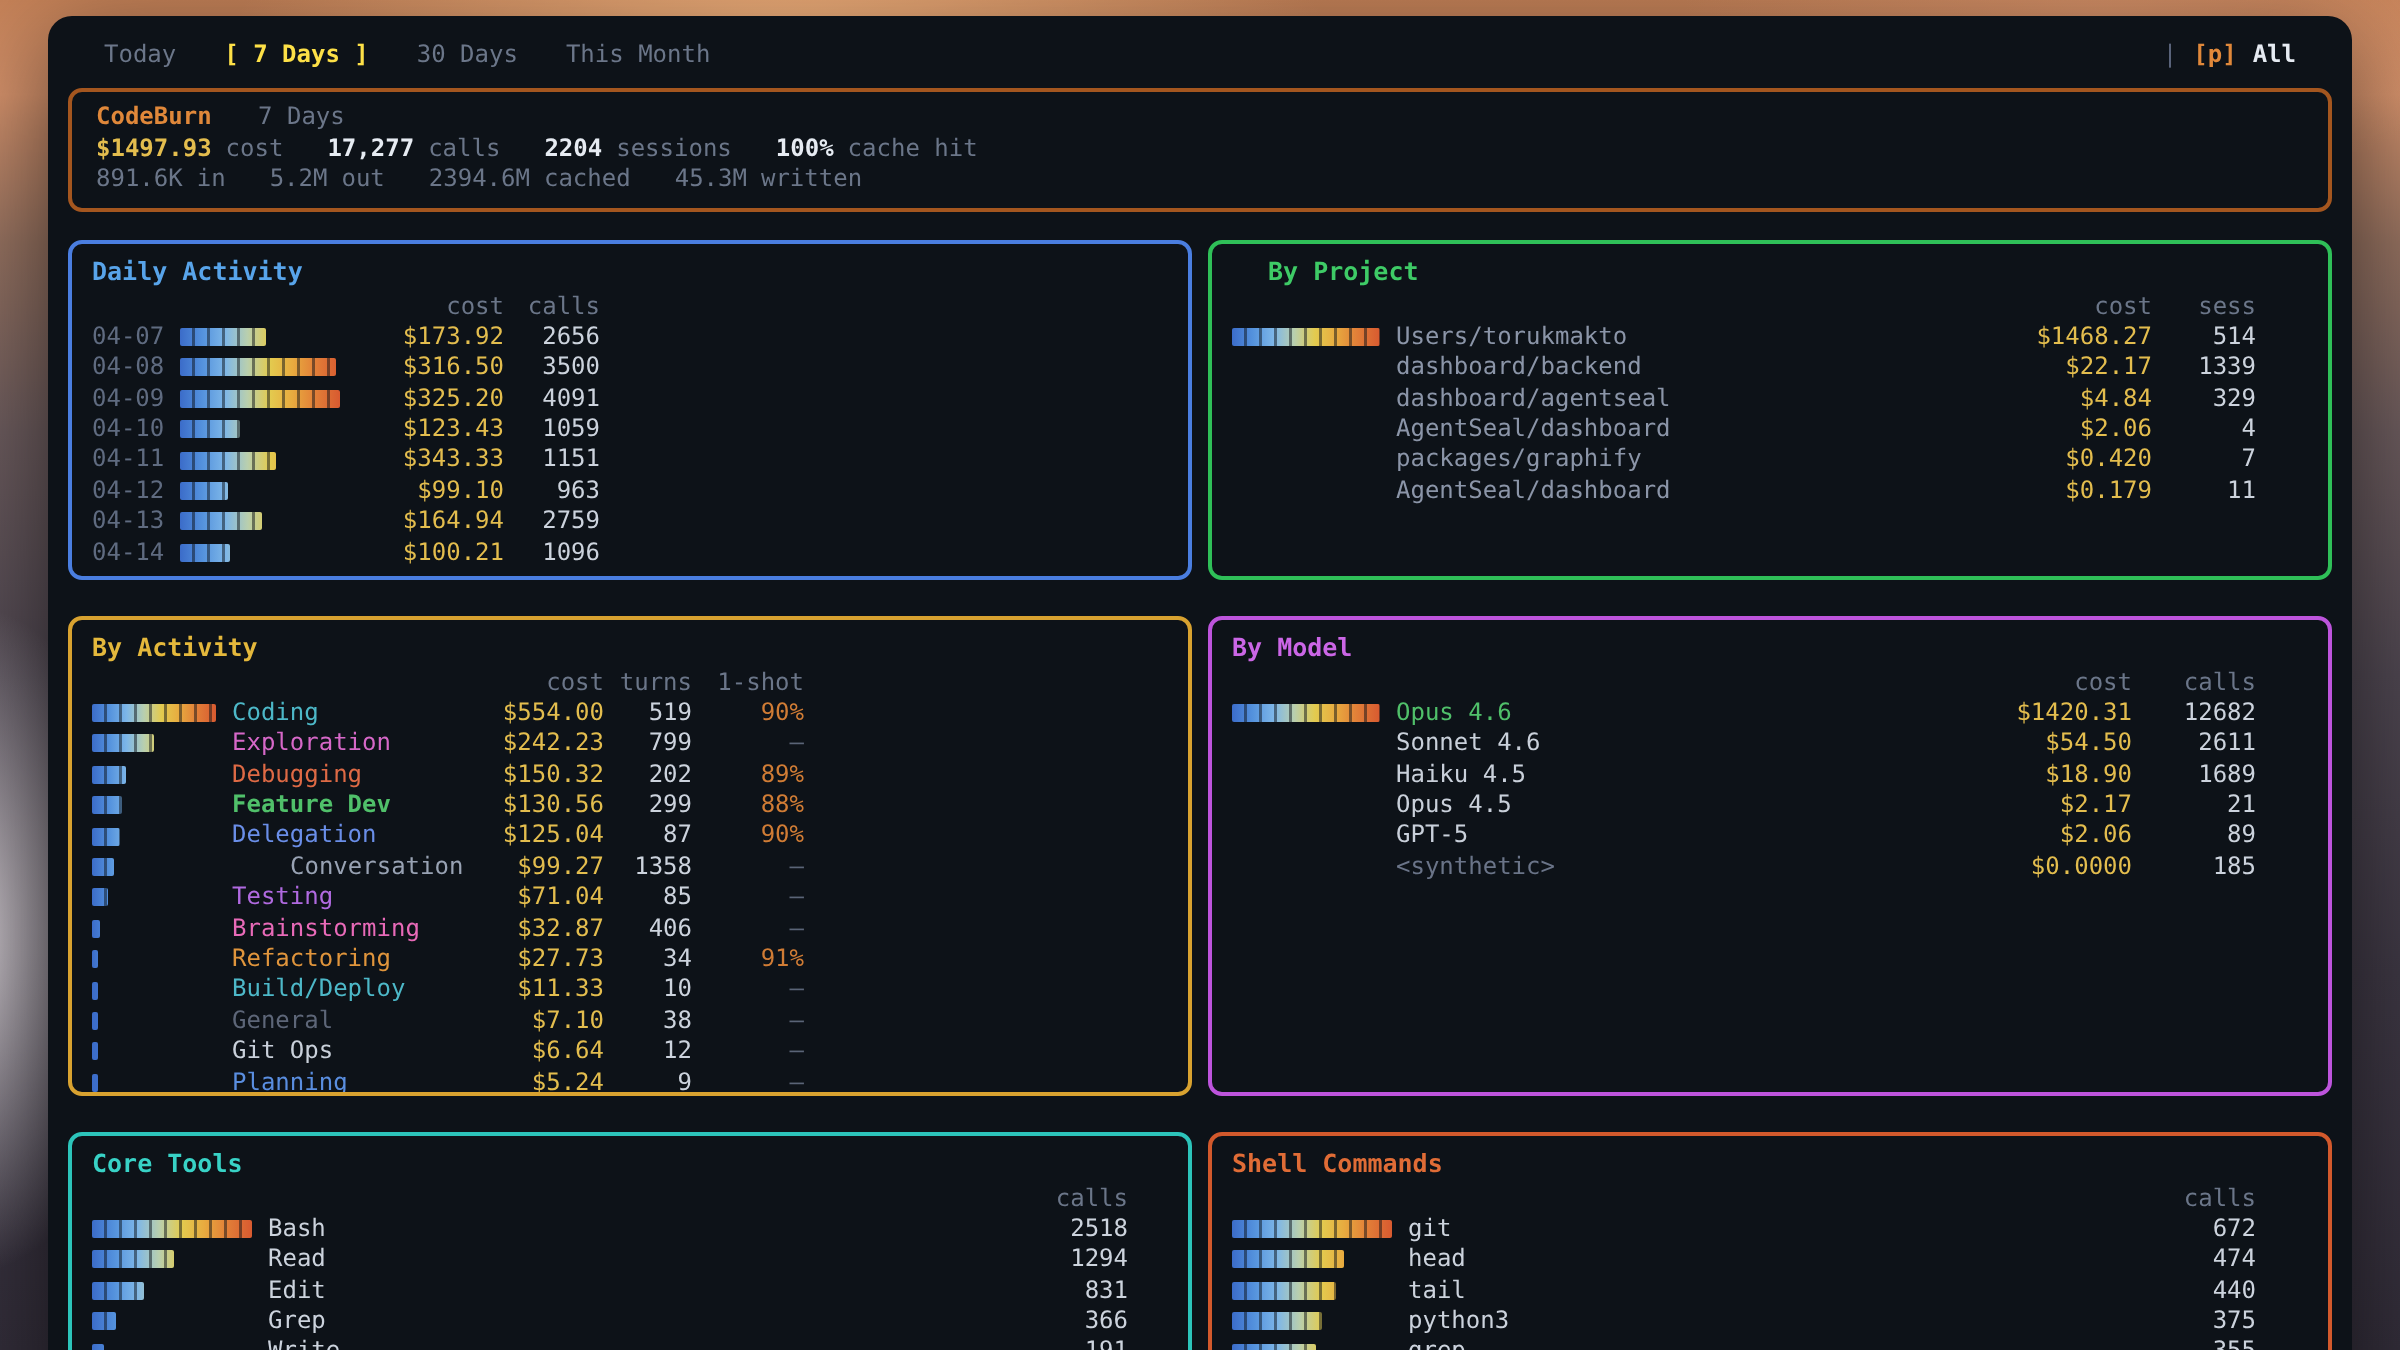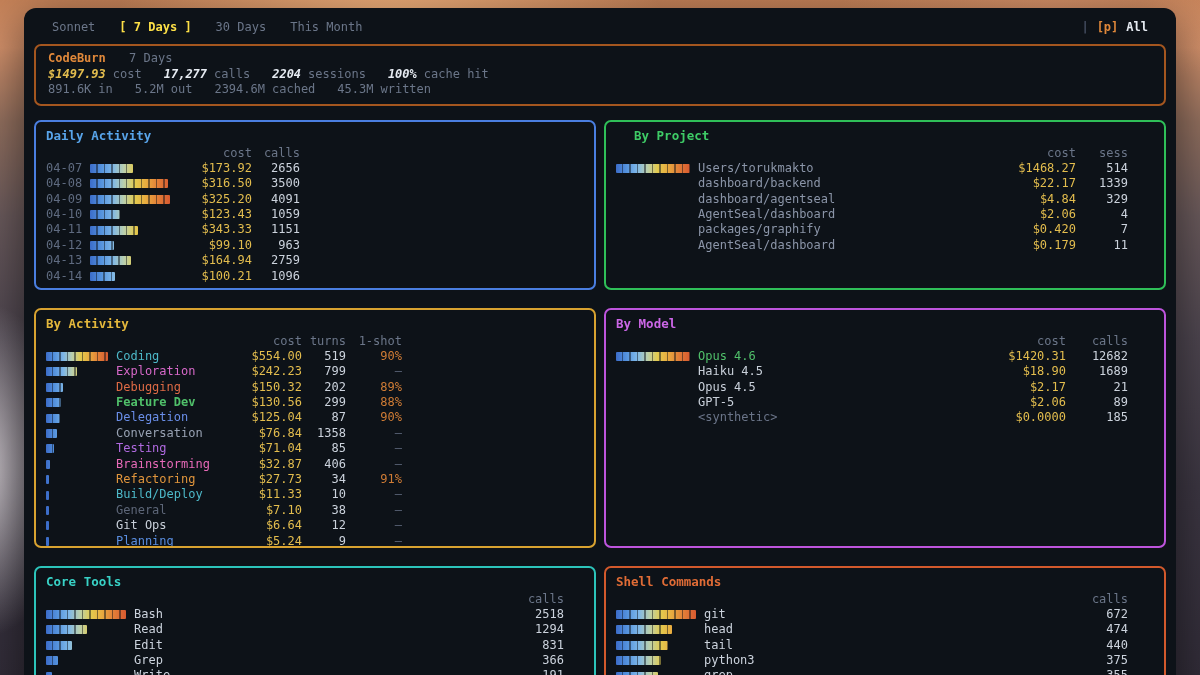--- a/index.html
+++ b/index.html
@@ -37,21 +37,21 @@
   .p-cyan{border-color:#2cc4ba;} .p-cyan .panel-title{color:#38d2c6;}
   .p-red{border-color:#d2592c;} .p-red .panel-title{color:#e06c36;}
   .grid{display:grid;grid-template-columns:1fr 1fr;gap:18px 8px;margin:14px 10px 0 10px;}
   .h-a{height:170px;} .h-b{height:240px;} .h-c{height:240px;}
   .rows{padding:0 10px;}
   
   .sumline1{white-space:nowrap;}
   .appname{color:#e0883a;font-weight:bold;}
   .period{color:#6b7689;margin-left:16px;}
   .sgroup{margin-right:22px;white-space:nowrap;}
-  .sv{color:#e6ebf2;font-weight:bold;font-style:italic;}
+  .sv{color:#e6ebf2;font-weight:bold;}
   .sv.yellow{color:#e3bd4e;}
   .sl{color:#6b7689;margin-left:7px;}
   .sio{color:#6b7689;margin-right:22px;white-space:nowrap;}
   .siov{margin-right:7px;}
   
   .trow{display:grid;align-items:center;height:15.4px;line-height:15.4px;white-space:nowrap;}
   .g-daily{grid-template-columns:44px 88px 74px 48px;}
   .g-project{grid-template-columns:82px 1fr 96px 52px;padding-right:26px;}
   .g-activity{grid-template-columns:70px 114px 72px 44px 56px;}
   .g-model{grid-template-columns:82px 1fr 96px 62px;padding-right:26px;}
@@ -76,21 +76,21 @@
     content:"";position:absolute;inset:0;
     background:repeating-linear-gradient(90deg,rgba(13,18,24,0) 0 6px,rgba(13,18,24,0.5) 6px 7.5px);
   }
 </style>
 </head>
 <body>
 
 <div class="window">
 
   <div class="topbar">
-    <span class="tab">Sonnet</span>
+    <span class="tab">Today</span>
     <span class="tab active">[ 7 Days ]</span>
     <span class="tab">30 Days</span>
     <span class="tab">This Month</span>
     <span class="spacer"></span>
     <span class="sep">|</span>
     <span class="pkey">[p]</span>
     <span class="pall">All</span>
   </div>
 
   <div class="panel p-summary">
@@ -279,22 +279,22 @@
             </span>
             <span style="color: rgb(106, 142, 232);">Delegation</span>
             <span class="r cost">$125.04</span>
             <span class="r white">87</span>
             <span class="r oneshot">90%</span>
           </div>
           <div class="trow g-activity">
             <span class="bar">
               <span class="bar-fill" style="width: 17.9%; background-size: 558.659% 100%;"></span>
             </span>
-            <span style="color: rgb(152, 162, 179);">Conversation</span>
-            <span class="r cost">$76.84</span>
+            <span style="color: rgb(152, 162, 179); margin-left: 29px;">Conversation</span>
+            <span class="r cost">$99.27</span>
             <span class="r white">1358</span>
             <span class="r dash">–</span>
           </div>
           <div class="trow g-activity">
             <span class="bar">
               <span class="bar-fill" style="width: 12.8%; background-size: 781.25% 100%;"></span>
             </span>
             <span style="color: rgb(176, 106, 224);">Testing</span>
             <span class="r cost">$71.04</span>
             <span class="r white">85</span>
@@ -365,20 +365,26 @@
             <span class="r hdrtx">cost</span>
             <span class="r hdrtx">calls</span>
           </div>
           <div class="trow g-model">
             <span class="bar">
               <span class="bar-fill" style="width: 100%; background-size: 100% 100%;"></span>
             </span>
             <span style="color: rgb(80, 192, 106);">Opus 4.6</span>
             <span class="r cost">$1420.31</span>
             <span class="r white">12682</span>
+          </div>
+          <div class="trow g-model">
+            <span class="bar"></span>
+            <span style="color: rgb(201, 208, 218);">Sonnet 4.6</span>
+            <span class="r cost">$54.50</span>
+            <span class="r white">2611</span>
           </div>
           <div class="trow g-model">
             <span class="bar"></span>
             <span style="color: rgb(201, 208, 218);">Haiku 4.5</span>
             <span class="r cost">$18.90</span>
             <span class="r white">1689</span>
           </div>
           <div class="trow g-model">
             <span class="bar"></span>
             <span style="color: rgb(201, 208, 218);">Opus 4.5</span>

